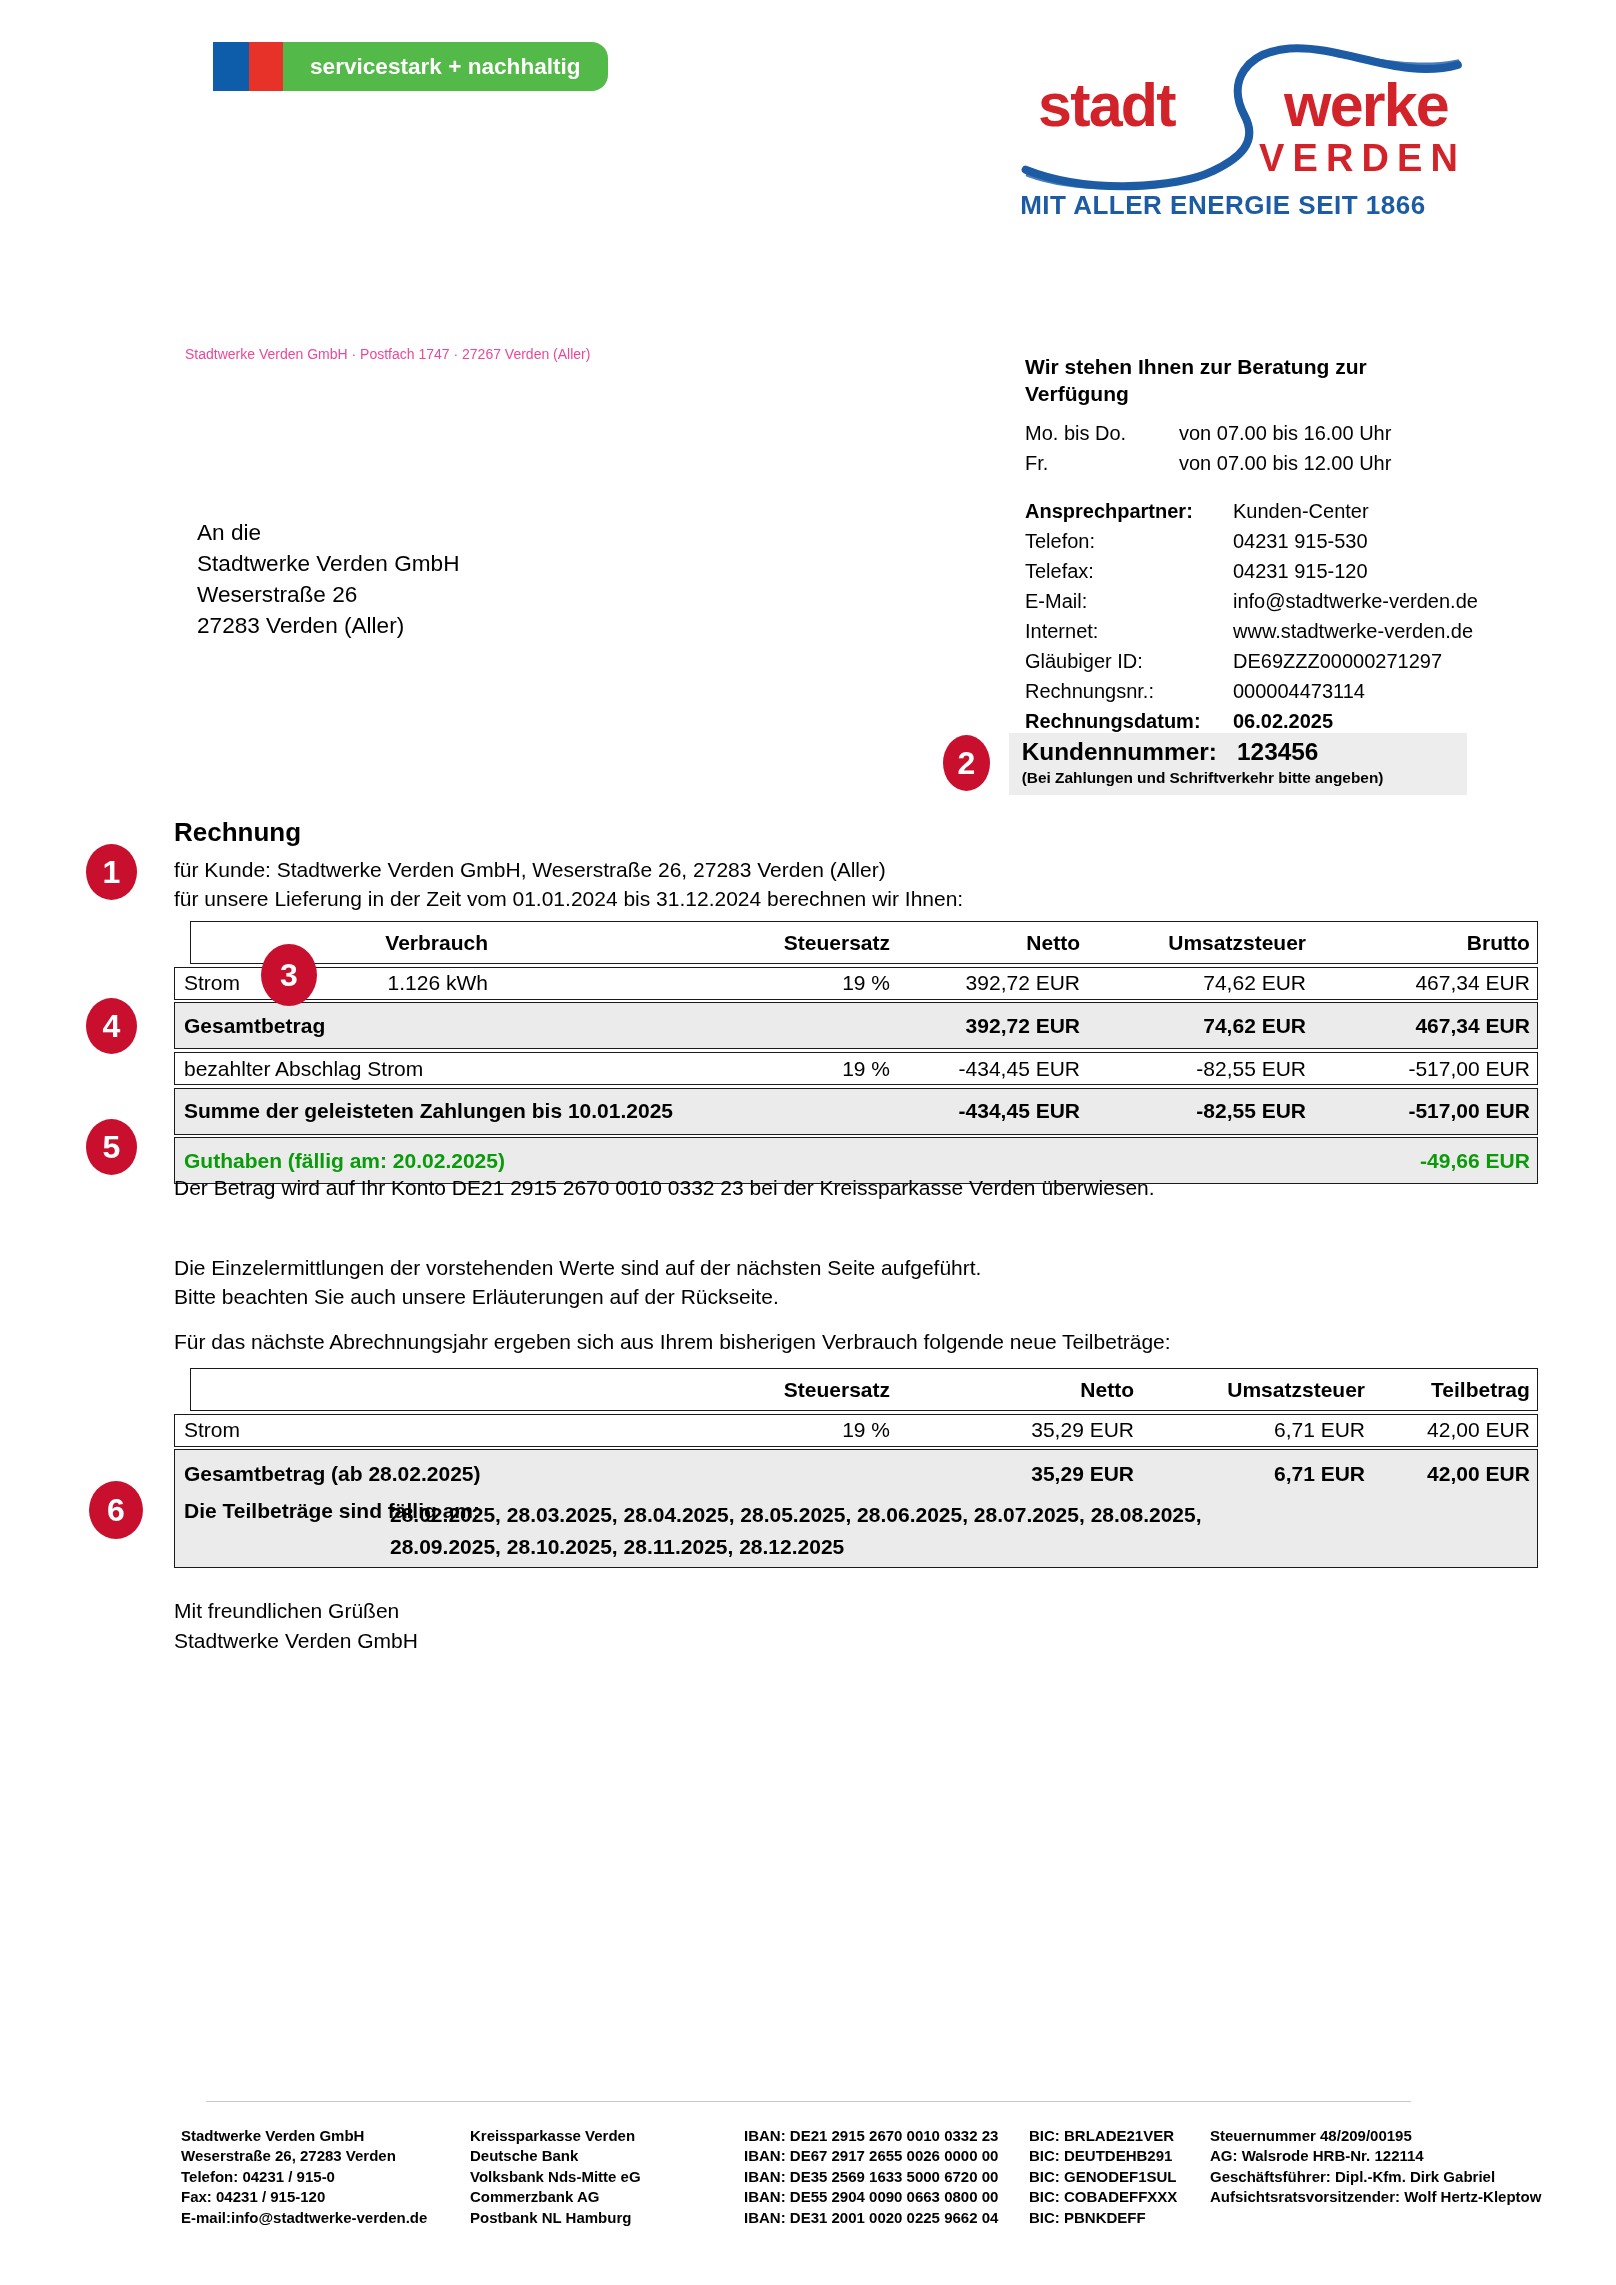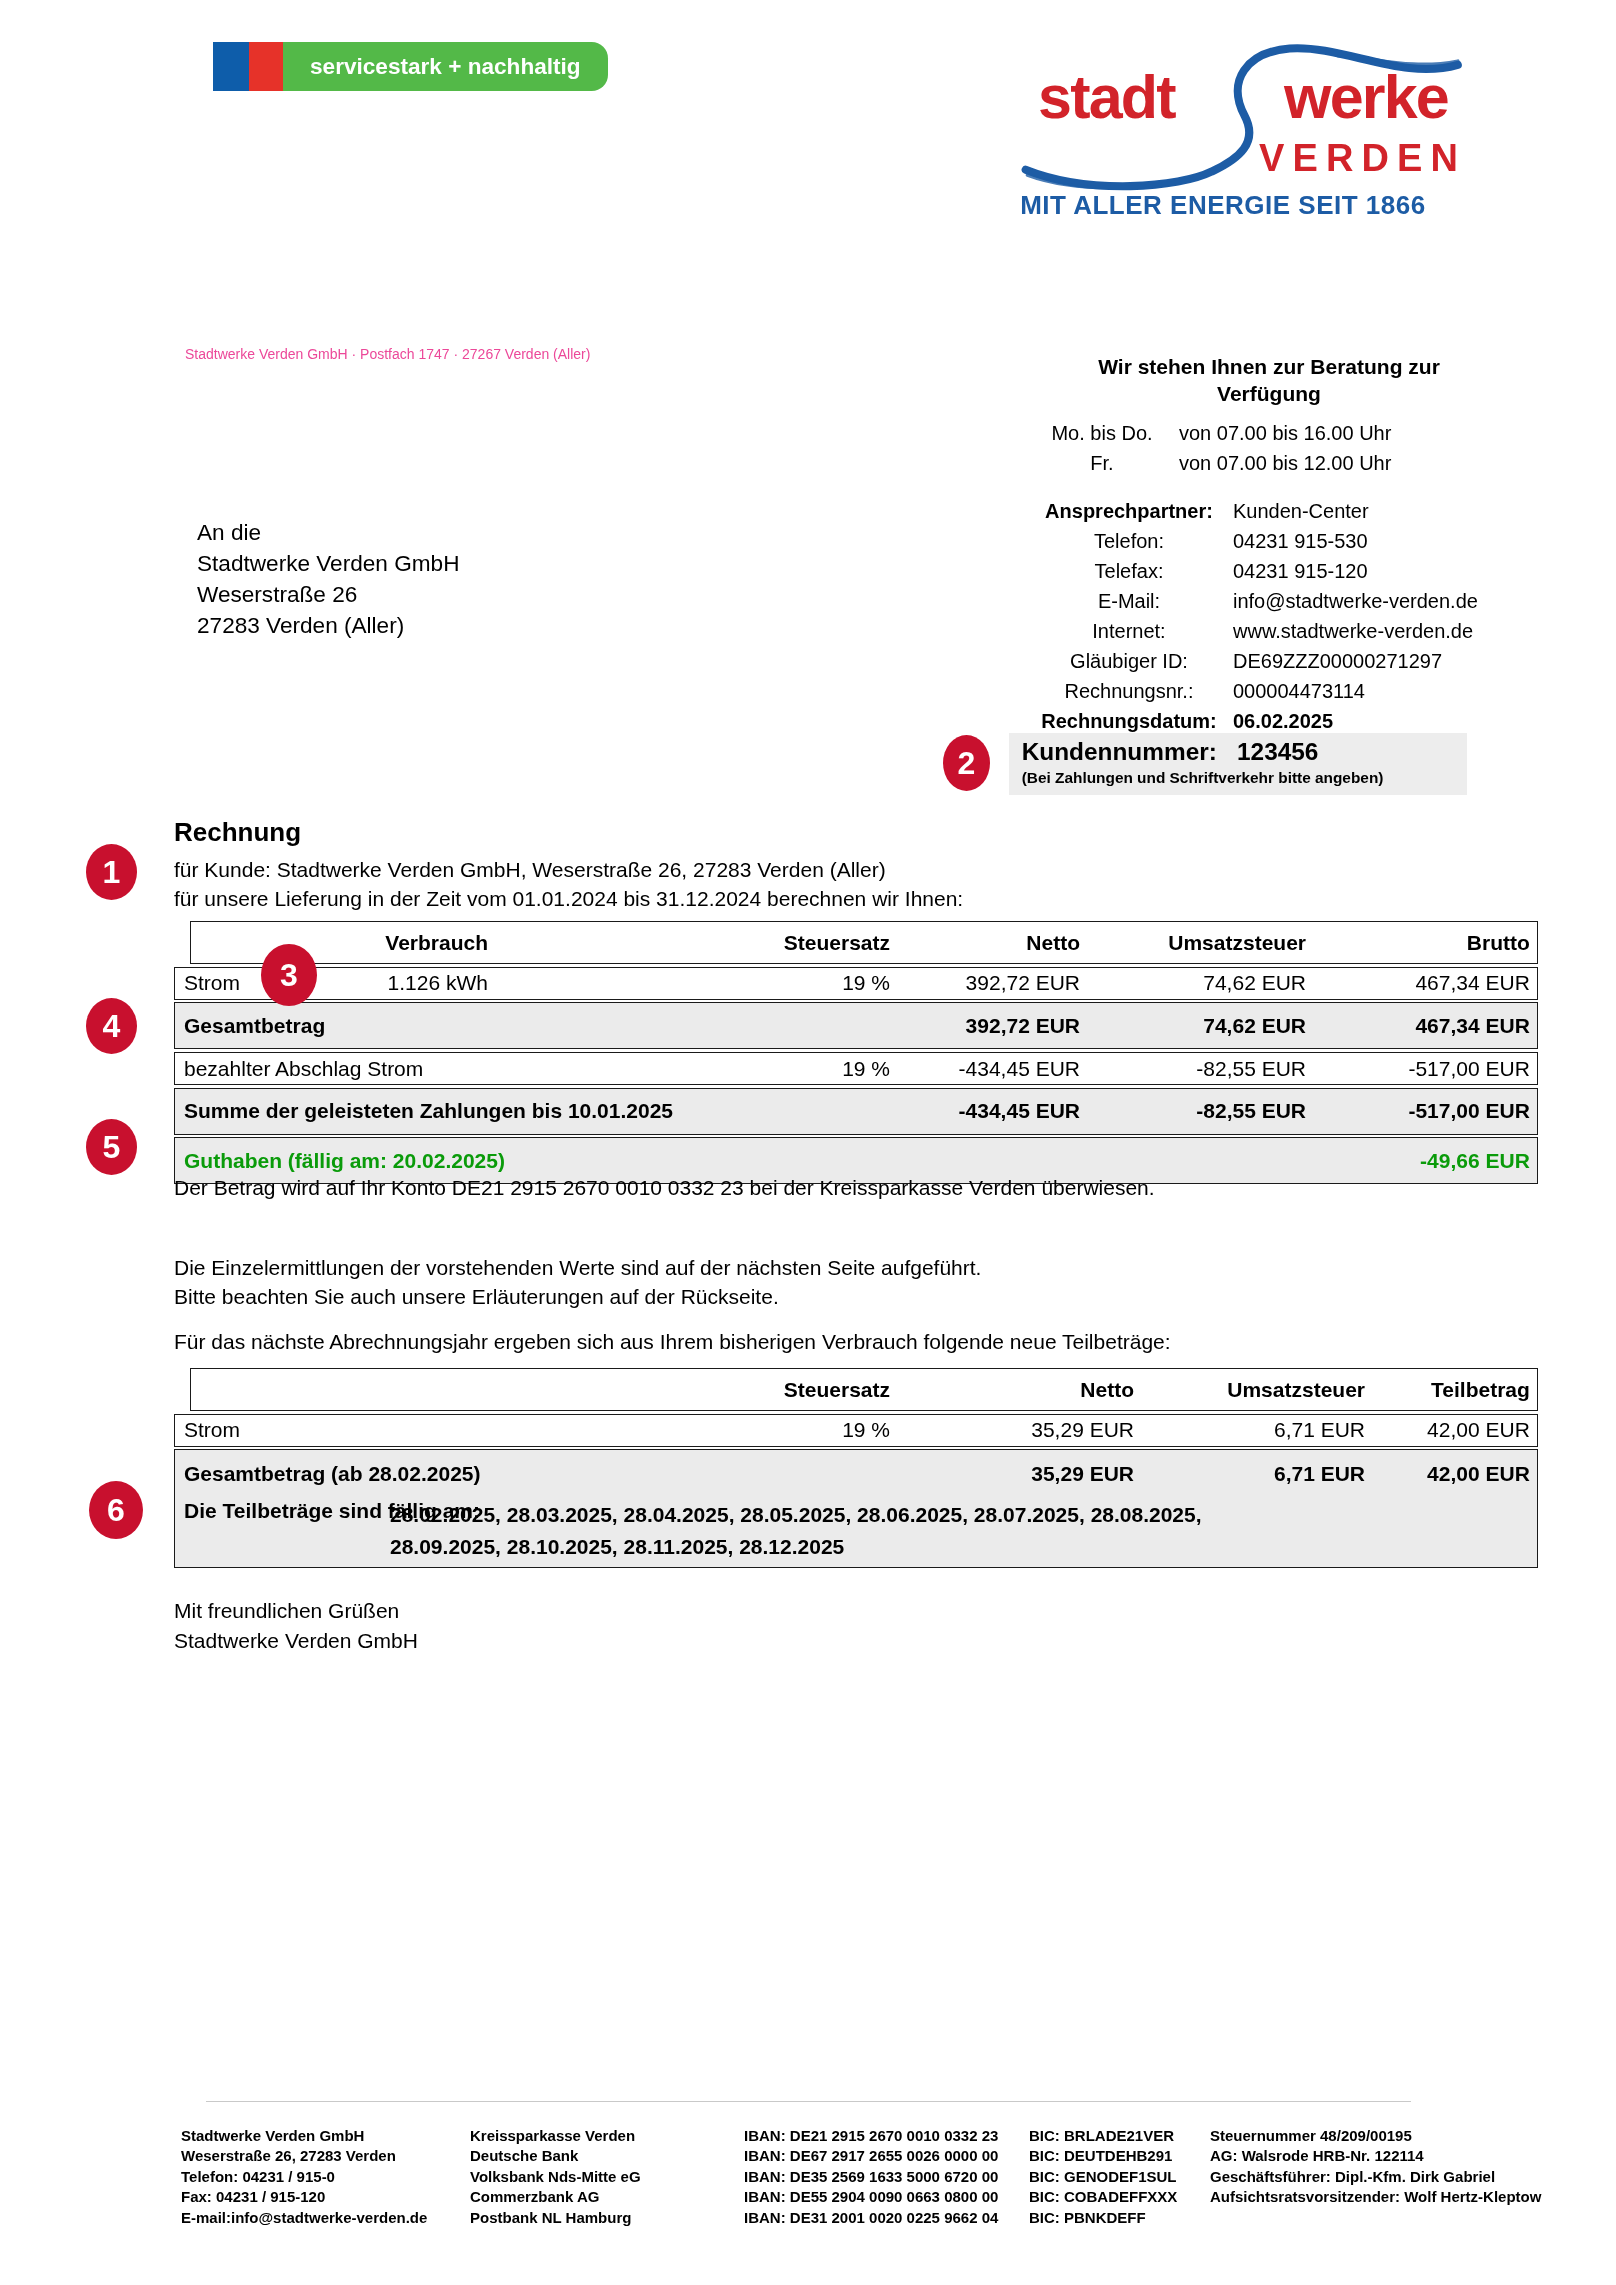--- a/index.html
+++ b/index.html
@@ -15,33 +15,33 @@
   }
   
   .top-banner{position:absolute;left:165px;top:42px;height:49px;display:flex;margin-left:48px;}
   .flag-blue{width:36px;height:49px;background:var(--flag_blue);}
   .flag-red{width:34px;height:49px;background:var(--flag_red);}
   .banner-green{height:49px;background:var(--banner_green);color:#fff;font-weight:700;
     font-size:22.6px;line-height:49px;padding:0 27px;border-radius:0 16.3px 16.3px 0;white-space:nowrap;}
   
   .logo{position:absolute;left:1013px;top:34px;width:452px;height:199px;}
   .logo svg{position:absolute;left:0;top:0;}
-  .logo-stadt,.logo-werke{position:absolute;top:28px;font-size:61px;font-weight:700;
+  .logo-stadt,.logo-werke{position:absolute;top:36px;font-size:61px;font-weight:700;
     color:var(--brand_red);letter-spacing:-1.8px;}
   .logo-stadt{left:25px;}
   .logo-werke{left:271px;}
   .logo-verden{position:absolute;left:246px;top:103px;font-size:38px;font-weight:700;
     color:var(--brand_red);letter-spacing:8.1px;}
   .logo-tagline{position:absolute;left:7.2px;top:156px;font-size:26px;font-weight:700;
     color:var(--brand_blue);letter-spacing:0.5px;white-space:nowrap;}
   
   .sender-line{position:absolute;left:185px;top:346px;font-size:14px;color:#ec4899;}
   .recipient{position:absolute;left:197px;top:517px;font-size:22.6px;line-height:31px;}
   
-  .service-block{position:absolute;left:1025px;top:353px;width:488px;font-size:20px;text-align:center;}
+  .service-block{position:absolute;left:1025px;top:353px;width:488px;font-size:20px;}
   .svc-title{font-weight:700;font-size:21px;line-height:27px;}
   .info-line{display:flex;line-height:30px;white-space:nowrap;}
   .hours{margin-top:11px;}
   .hours .info-label{width:154px;flex-shrink:0;}
   .contacts{margin-top:18px;}
   .contacts .info-label{width:208px;flex-shrink:0;}
   .bold{font-weight:700;}
   
   .customer-box{position:absolute;left:1009px;top:733px;width:458px;height:62px;background:var(--box_gray);}
   .cb-label{position:absolute;left:12.7px;top:4.5px;font-size:24.4px;font-weight:700;}

